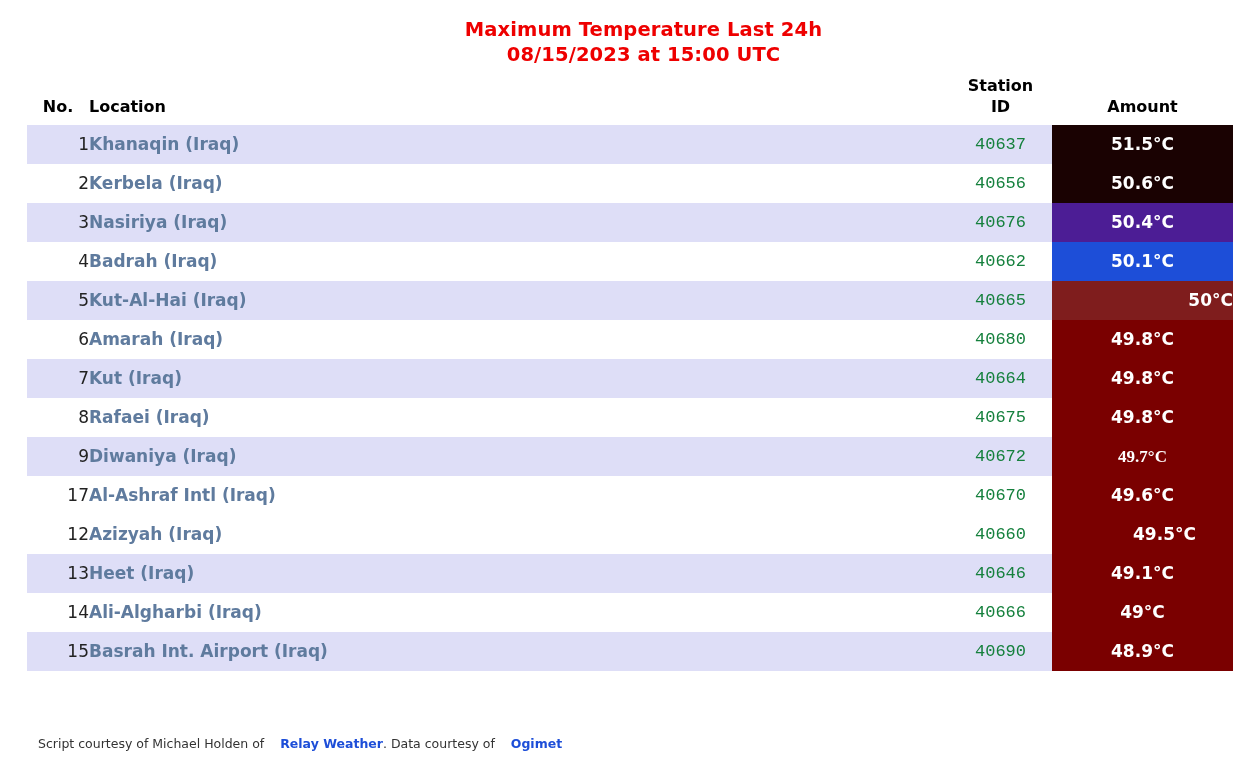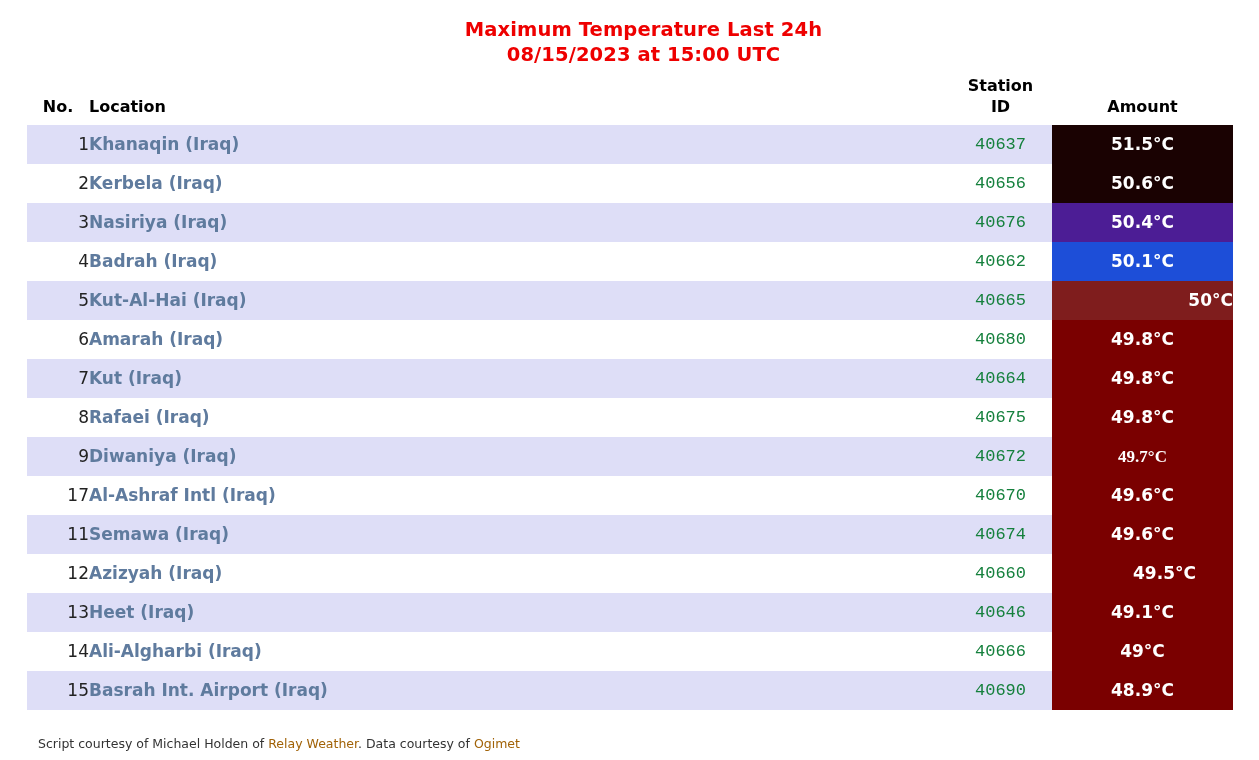--- a/index.html
+++ b/index.html
@@ -101,23 +101,24 @@
   .footer {
     position: absolute;
     left: 38px;
     top: 736px;
     font-size: 12.5px;
     color: #333333;
     line-height: 16px;
     white-space: nowrap;
   }
   .footer a.link {
-    color: #a16207;
-    font-weight: normal;
+    color: #1d4ed8;
+    font-weight: bold;
     text-decoration: none;
+    margin-left: 12px;
   }
 </style>
 </head>
 <body>
 
 <div id="page">
 
   <div class="title-block">
     <div class="title-line">Maximum Temperature Last 24h</div>
     <div class="title-line">08/15/2023 at 15:00 UTC</div>
@@ -189,26 +190,20 @@
           <td class="cell-loc">Diwaniya (Iraq)</td>
           <td class="cell-sid">40672</td>
           <td class="cell-amt" style="background: rgb(122, 0, 0); font-family: Liberation Serif, serif;">49.7°C</td>
         </tr>
         <tr class="row-even">
           <td class="cell-no">17</td>
           <td class="cell-loc">Al-Ashraf Intl (Iraq)</td>
           <td class="cell-sid">40670</td>
           <td class="cell-amt" style="background: rgb(122, 0, 0);">49.6°C</td>
         </tr>
-        <tr class="row-odd">
-          <td class="cell-no">11</td>
-          <td class="cell-loc">Semawa (Iraq)</td>
-          <td class="cell-sid">40674</td>
-          <td class="cell-amt" style="background: rgb(122, 0, 0);">49.6°C</td>
-        </tr>
         <tr class="row-even">
           <td class="cell-no">12</td>
           <td class="cell-loc">Azizyah (Iraq)</td>
           <td class="cell-sid">40660</td>
           <td class="cell-amt" style="background: rgb(122, 0, 0); padding-left: 44px;">49.5°C</td>
         </tr>
         <tr class="row-odd">
           <td class="cell-no">13</td>
           <td class="cell-loc">Heet (Iraq)</td>
           <td class="cell-sid">40646</td>

